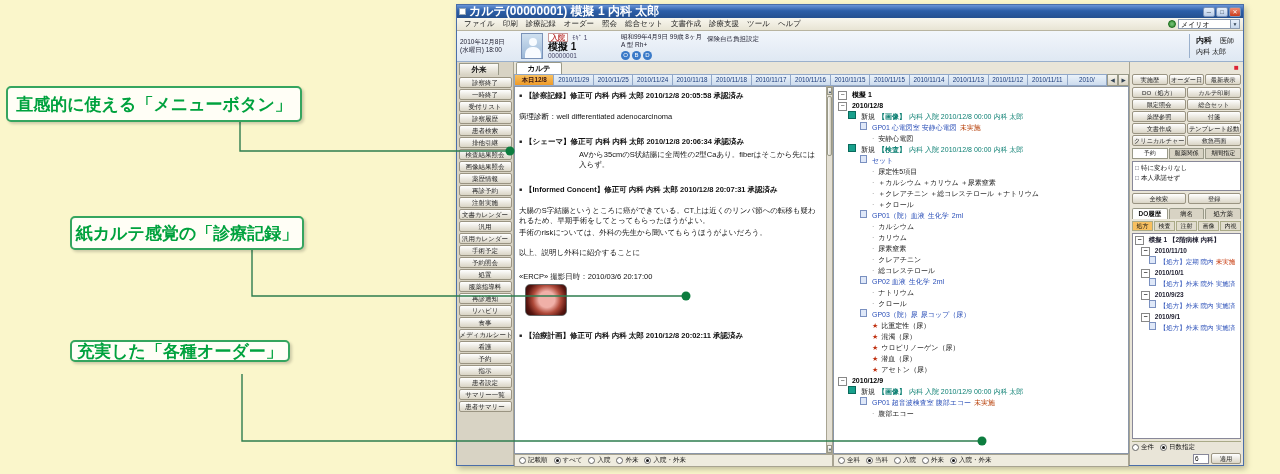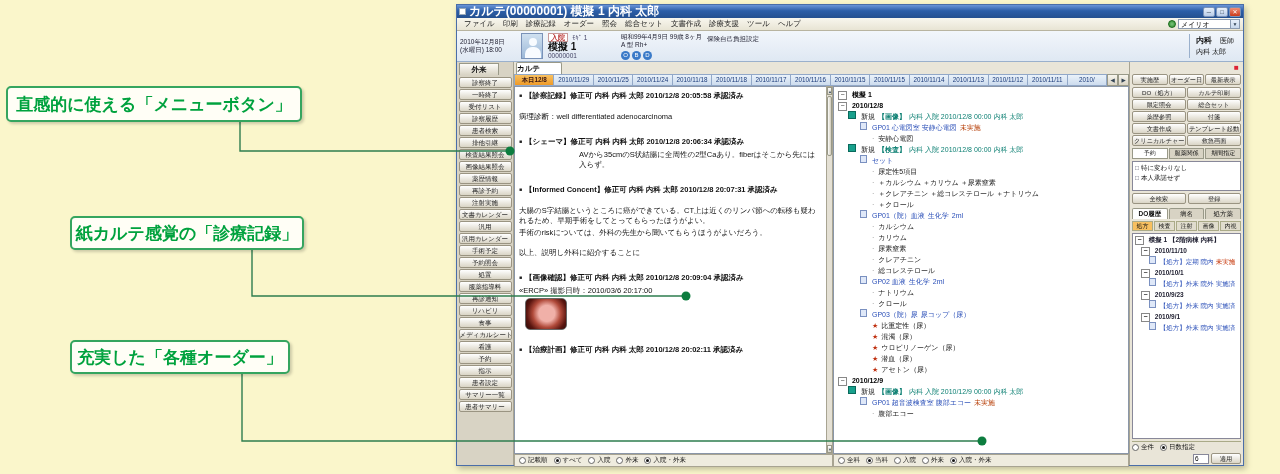--- a/index.html
+++ b/index.html
@@ -3,21 +3,21 @@
 <meta charset="utf-8">
 <style>
 *{margin:0;padding:0;box-sizing:border-box;}
 html,body{width:1280px;height:474px;}
 body{background:#FAF6CB;font-family:"Liberation Sans","DejaVu Sans",sans-serif;position:relative;overflow:hidden;color:#111;}
 
 
 .callout{position:absolute;z-index:6;background:#fffef6;border:2px solid #35a55f;border-radius:5px;display:flex;align-items:center;justify-content:center;color:#00A23E;font-weight:bold;white-space:nowrap;box-shadow:2px 2px 3px rgba(0,0,0,.18);font-size:17px;}
 #c1{left:6px;top:86px;width:296px;height:36px;}
 #c2{left:70px;top:216px;width:234px;height:34px;}
-#c3{left:70px;top:340px;width:220px;height:34px;}
+#c3{left:70px;top:340px;width:220px;height:22px;}
 #connectors{position:absolute;left:0;top:0;z-index:5;pointer-events:none;}
 .cline{fill:none;stroke:#2e7d4f;stroke-width:1.4;}
 .cdot{fill:#0d7d3f;}
 
 
 #app{position:absolute;left:456px;top:4px;width:788px;height:462px;background:#e9e5d8;border:1px solid #4a6ea8;box-shadow:2px 3px 6px rgba(0,0,0,.25);z-index:1;font-size:8px;}
 .titlebar{position:absolute;top:0;left:0;right:0;height:13px;background:linear-gradient(180deg,#6a96d8,#2c5ea8 45%,#24508f);display:flex;align-items:center;padding:0 2px;color:#fff;}
 .wicon{width:7px;height:7px;background:#fff;border:1px solid #9ab;display:inline-block;margin-right:3px;}
 .wtitle{font-size:12px;font-weight:bold;white-space:nowrap;overflow:hidden;flex:1;}
 .wbtns{display:flex;gap:1px;}
@@ -49,21 +49,21 @@
 .pright{margin-left:auto;border-left:1px solid #9ab0cc;padding:1px 6px;font-size:7px;line-height:11px;white-space:nowrap;}
 .pright .dept{font-weight:bold;font-size:8px;margin-right:8px;}
 
 
 .sidebar{position:absolute;left:0;top:57px;width:57px;bottom:0;background:#d8d3c4;border-right:1px solid #a8a492;padding-top:1px;}
 .sb-header{display:block;width:40px;height:12px;margin:0 0 2px 2px;background:linear-gradient(#fdfcf8,#d8d3c4);border:1px solid #998;border-bottom:none;font-size:7.5px;font-weight:bold;text-align:center;line-height:12px;}
 .sbtn{display:block;width:53px;height:11px;margin:1px auto 0;background:linear-gradient(#ffffff,#dad5c6);border:1px solid #9a9482;border-radius:2px;font-size:6.5px;line-height:9px;text-align:center;white-space:nowrap;overflow:hidden;color:#222;font-family:inherit;}
 
 
 .charttab-row{position:absolute;left:57px;top:57px;width:615px;height:12px;}
-.charttab{display:inline-block;min-width:46px;height:12px;background:#fff;border:1px solid #998;border-bottom:none;font-size:7.5px;font-weight:bold;text-align:left;line-height:12px;margin-left:2px;border-radius:2px 2px 0 0;}
+.charttab{display:inline-block;min-width:46px;height:12px;background:#fff;border:1px solid #998;border-bottom:none;font-size:7.5px;font-weight:bold;text-align:center;line-height:12px;margin-left:2px;border-radius:2px 2px 0 0;}
 .datetabs{position:absolute;left:57px;top:69px;width:615px;height:12px;display:flex;background:#cfc9b8;}
 .dtabs{flex:1;display:flex;min-width:0;border-left:1px solid #92a8c8;}
 .dtab{flex:1;min-width:0;font-size:6.3px;line-height:10px;text-align:center;background:linear-gradient(#eaf2fa,#cddcee);border:1px solid #92a8c8;border-left-width:0;color:#1a3a7a;white-space:nowrap;overflow:hidden;}
 .dtab.active{background:linear-gradient(#f8c060,#ee9a28);color:#311;font-weight:bold;}
 .tarrow{width:11px;height:12px;background:linear-gradient(#f8f6ee,#d8d3c4);border:1px solid #998;font-size:5.5px;line-height:11px;text-align:center;color:#345;}
 
 
 .chart{position:absolute;left:57px;top:81px;width:312px;height:368px;background:#fff;border:1px solid #8a96a8;border-right:none;padding:3px 4px;overflow:hidden;font-size:7.5px;line-height:10px;}
 .vscroll{position:absolute;left:369px;top:81px;width:7px;height:368px;background:#e4e0d4;border:1px solid #a8a492;display:flex;flex-direction:column;}
 .sarr{height:8px;font-size:4px;text-align:center;line-height:8px;color:#456;background:linear-gradient(#fff,#d8d4c8);border:1px solid #998;}
@@ -278,21 +278,20 @@
     </div>
     <div class="entry">
       <div class="ehead">【Informed Concent】修正可 内科 内科 太郎 2010/12/8 20:07:31 承認済み</div>
       <div class="gap"></div>
       <div class="eline">大腸のS字結腸というところに癌ができている。CT上は近くのリンパ節への転移も疑われるため、早期手術をしてとってもらったほうがよい。</div>
       <div class="eline">手術のriskについては、外科の先生から聞いてもらうほうがよいだろう。</div>
       <div class="gap"></div>
       <div class="eline">以上、説明し外科に紹介することに</div>
     </div>
     <div class="entry">
-      <div class="ehead">【画像確認】修正可 内科 内科 太郎 2010/12/8 20:09:04 承認済み</div>
       <div class="eline">«ERCP» 撮影日時：2010/03/6 20:17:00</div>
       <div class="endo"></div>
     </div>
     <div class="entry">
       <div class="ehead">【治療計画】修正可 内科 内科 太郎 2010/12/8 20:02:11 承認済み</div>
     </div>
   </div>
 
   <div class="vscroll">
     <span class="sarr up"></span>

